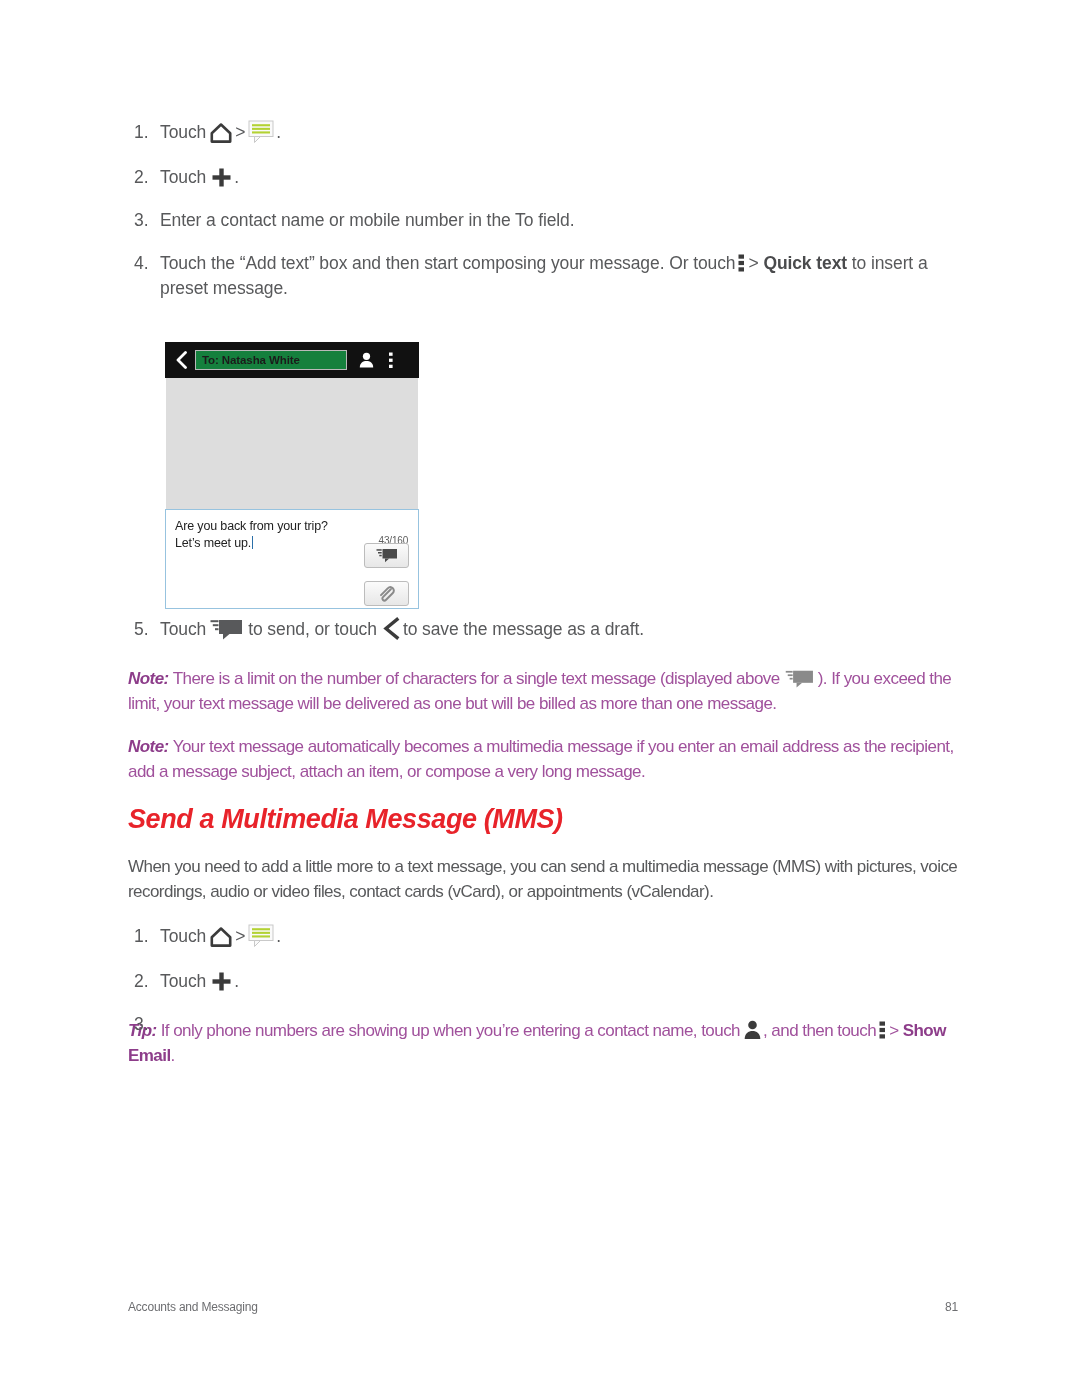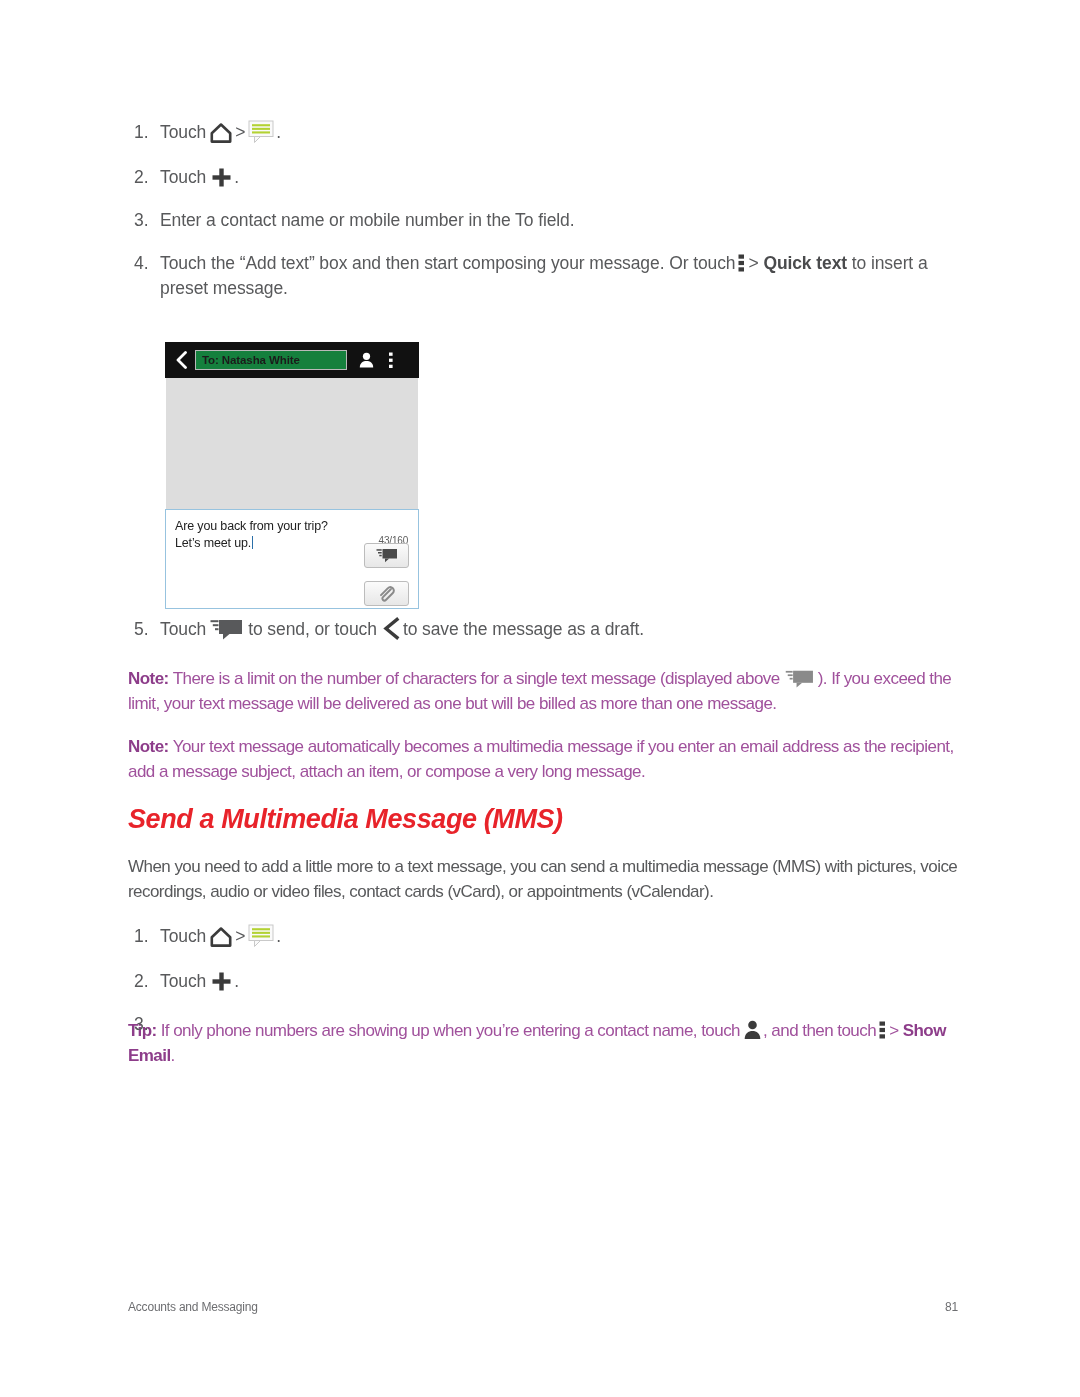--- a/index.html
+++ b/index.html
@@ -229,20 +229,21 @@
     margin-bottom: 18px;
   }
   .note b, .note strong {
     font-weight: bold;
     color: #8d3d8a;
   }
   .note .lbl {
     font-weight: bold;
     color: #8d3d8a;
     margin-right: 4px;
+    font-style: italic;
   }
 
   
   .h2 {
     font-size: 27px;
     font-style: italic;
     font-weight: bold;
     color: #e8232a;
     letter-spacing: -0.4px;
     margin: 0 0 18px 0;

